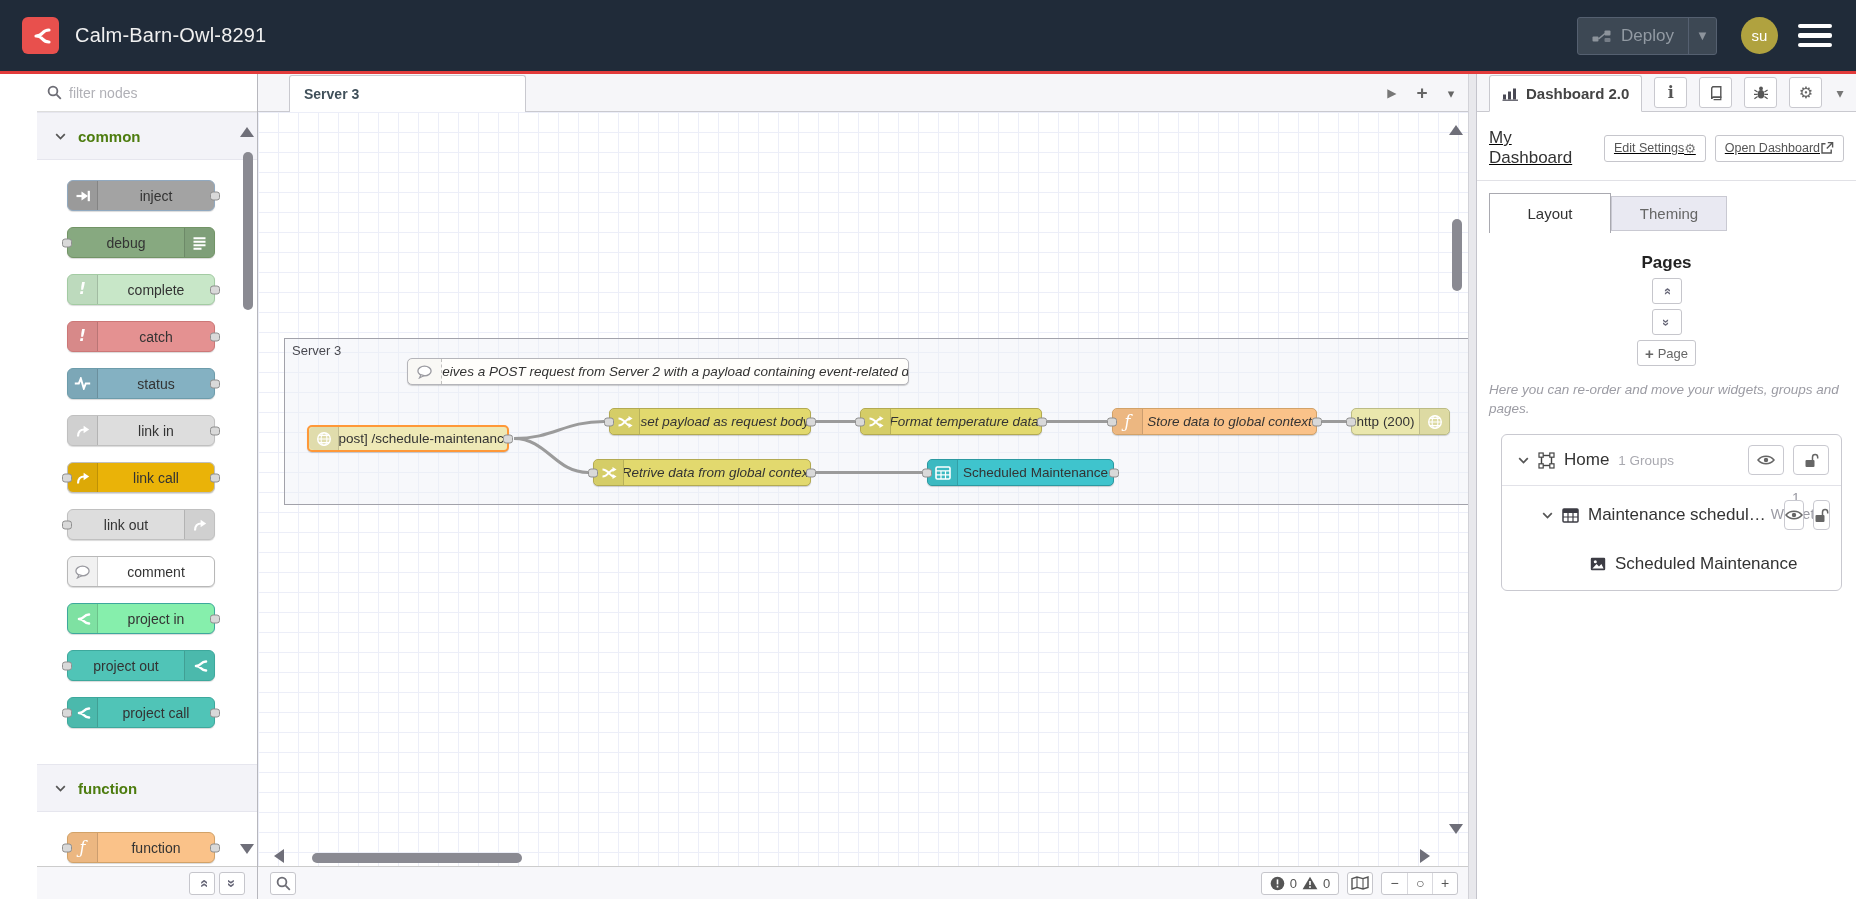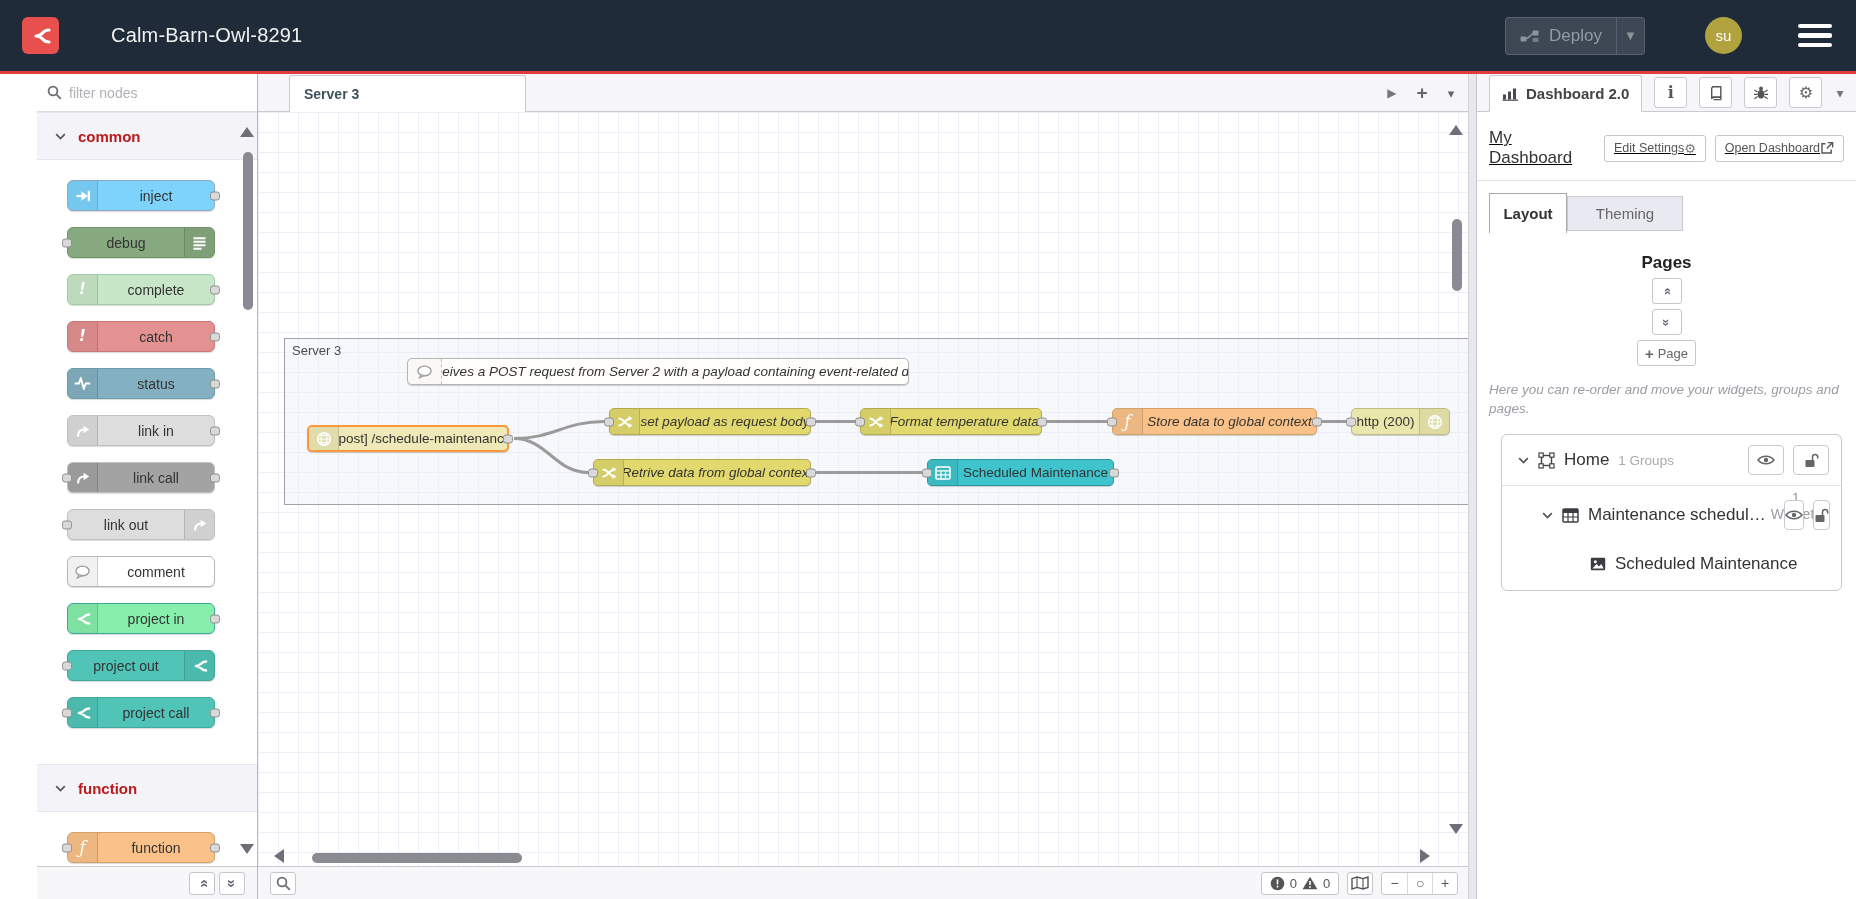--- a/index.html
+++ b/index.html
@@ -1,19 +1,19 @@
 <!DOCTYPE html>
 <html style="--header_bg: #202b39; --logo_red: #e8504d; --red_line: #e23b3b; --avatar_bg: #b0a23f; --selected_border: #ff9838; --wire: #9b9b9b;"><head>
 <meta charset="utf-8">
 <style>
   * { margin:0; padding:0; box-sizing:border-box; }
   html,body { width:1856px; height:899px; overflow:hidden; font-family:"Liberation Sans", sans-serif; background:#fff; }
 
   
-  .header { height:71px; background:var(--header_bg); display:flex; align-items:center;gap:36px; }
+  .header { height:71px; background:var(--header_bg); display:flex; align-items:center; }
   .logo { width:37px; height:37px; border-radius:6px; background:var(--logo_red); margin-left:22px;
           display:flex; align-items:center; justify-content:center; }
   .app-title { color:#f0f0f0; font-size:20px; margin-left:16px; letter-spacing:.2px; }
   .hdr-spacer { flex:1; }
   .deploy-btn { height:38px; background:#3d4854; border:1px solid #556070; border-radius:3px;
                 display:flex; align-items:center; color:#929aa3; }
   .deploy-main { display:flex; align-items:center; gap:9px; padding:0 14px; font-size:17px; }
   .deploy-caret { border-left:1px solid #556070; width:28px; height:100%; display:flex; align-items:center; justify-content:center; color:#8d949c; font-size:13px; }
   .avatar { width:37px; height:37px; border-radius:50%; background:var(--avatar_bg); color:#fff;
             display:flex; align-items:center; justify-content:center; font-size:15px; margin:0 20px 0 24px; }
@@ -28,21 +28,21 @@
   .splitter { width:9px; background:#e8e8ec; border-left:1px solid #d2d2d8; border-right:1px solid #c4c4cc; }
   .sidebar { width:379px; display:flex; flex-direction:column; background:#fff; }
 
   
   .pal-filter { height:38px; border-bottom:1px solid #ddd; display:flex; align-items:center; padding:0 10px; gap:7px; }
   .pal-filter input { border:0; outline:none; font-size:14px; color:#555; flex:1; font-family:inherit; }
   .pal-filter input::placeholder { color:#b0b0b6; }
   .pal-scroll { position:relative; height:754px; overflow:hidden; }
   .pal-cat { height:48px; background:#f3f3f8; border-bottom:1px solid #e6e6ee; border-top:1px solid #e6e6ee;
              display:flex; align-items:center; gap:12px; padding-left:18px; }
-  .pal-cat .cat-label { font-weight:bold; font-size:15px; color:#b91c1c; }
+  .pal-cat .cat-label { font-weight:bold; font-size:15px; color:#4d7c0f; }
   .pal-items { padding:20px 0 0 30px; }
   .pal-node { position:relative; width:148px; height:31px; border:1px solid; border-radius:6px; margin-bottom:16px;
               display:flex; font-size:14px; color:#333; box-shadow:0 1px 1px rgba(0,0,0,.15); cursor:grab; }
   .pal-footer { height:33px; border-top:1px solid #ccc; background:#f7f7fa; display:flex; align-items:center; justify-content:flex-end; padding-right:12px; gap:4px; }
 
   
   .nicon { width:30px; position:relative; display:flex; align-items:center; justify-content:center; background:rgba(0,0,0,.055); }
   .nicon.il { border-right:1px solid rgba(0,0,0,.14); border-radius:5px 0 0 5px; }
   .nicon.ir { border-left:1px solid rgba(0,0,0,.14); border-radius:0 5px 5px 0; }
   .nicon.dashed { background:rgba(0,0,0,.025); border-right:1px dashed rgba(0,0,0,.22); width:34px; }
@@ -94,22 +94,22 @@
                    font-size:15px; font-weight:bold; color:#444; }
   .sb-mini { width:33px; height:31px; background:#fff; border:1px solid #c9c9cf; border-radius:3px; margin-left:12px;
              display:flex; align-items:center; justify-content:center; cursor:pointer; }
   .sb-caret { margin-left:14px; color:#777; font-size:14px; cursor:pointer; }
   .sb-row1 { display:flex; align-items:center; margin:16px 12px 12px 12px; gap:9px;text-decoration:underline; }
   .sb-dash-name { font-size:17px; color:#333; flex:1; }
   .sb-btn { height:27px; background:#fff; border:1px solid #c6c6cc; border-radius:3px; display:flex; align-items:center;
             gap:0; padding:0 9px; font-size:12.5px; color:#555; cursor:pointer; white-space:nowrap; }
   .sb-div { border-bottom:1px solid #e1e1e6; }
   .sb-tabs { display:flex; align-items:flex-start; margin:12px 0 0 12px; }
-  .lt-tab { width:78px; height:40px; background:#fff; border:1px solid #a9a9b0; border-bottom:none;
-            display:flex; align-items:center; justify-content:center; font-weight:bold; font-size:15px; color:#333; }
+  .lt-tab { width:122px; height:40px; background:#fff; border:1px solid #a9a9b0; border-bottom:none;
+            display:flex; align-items:center; justify-content:center; font-weight:normal; font-size:15px; color:#333; }
   .th-tab { width:116px; height:35px; margin-top:3px; background:#e9e9f2; border:1px solid #c9c9d2;
             display:flex; align-items:center; justify-content:center; font-size:15px; color:#666; cursor:pointer; }
   .pages-row { display:flex; align-items:center; margin:20px 12px 0 12px; gap:5px;flex-direction:column; }
   .pages-row h3 { font-size:17px; color:#222; flex:1; }
   .pg-btn { height:26px; min-width:30px; background:#fff; border:1px solid #c6c6cc; border-radius:3px;
             display:flex; align-items:center; justify-content:center; gap:4px; color:#666; font-size:13px; cursor:pointer; padding:0 7px; }
   .help-text { margin:14px 12px 0 12px; font-style:italic; color:#9c9ca4; font-size:13.5px; line-height:19px; max-width:352px; }
   .tree-card { margin:16px 14px 0 24px; border:1px solid #c9c9d0; border-radius:6px; background:#fff; }
   .tree-row { display:flex; align-items:center; gap:9px; padding:10px 12px; }
   .tree-row.home { border-bottom:1px solid #e2e2e8; padding-left:16px; }
@@ -188,21 +188,21 @@
       <div class="tri-down" style="position:absolute;right:3px;bottom:12px;"></div>
     <div class="pal-cat">
           <i class="ic">
             <svg width="11" height="7" viewBox="0 0 11 7">
               <path d="M1.2 1.2 L5.5 5.6 9.8 1.2" fill="none" stroke="#555" stroke-width="1.7"></path>
             </svg>
           </i>
           <span class="cat-label">common</span>
         </div>
         <div class="pal-items">
-          <div class="pal-node" style="background: #7dd3fc; border-color: rgb(145, 169, 192);">
+          <div class="pal-node" style="background: #a3a3a3; border-color: rgb(145, 169, 192);">
             <span class="nicon il">
               <i class="ic">
                 <svg width="16" height="16" viewBox="0 0 16 16">
                   <path d="M1.5 8 H8" stroke="#fff" stroke-width="2.2"></path>
                   <path d="M6.5 3.6 L13 8 6.5 12.4 Z" fill="#fff"></path>
                   <path d="M13.8 2.8 V13.2" stroke="#fff" stroke-width="2.2"></path>
                 </svg>
               </i>
             </span>
             <span class="nlabel">inject</span>
@@ -253,21 +253,21 @@
               <i class="ic">
                 <svg width="16" height="15" viewBox="0 0 16 15">
                   <path d="M3 13.5 C3 7.5 6.5 6.5 9.5 6.5" stroke="#fff" stroke-width="2.1" fill="none"></path>
                   <path d="M8.6 2.8 L14.2 6.5 8.6 10.2 Z" fill="#fff"></path>
                 </svg>
               </i>
             </span>
             <span class="nlabel">link in</span>
             <span class="port pout"></span>
           </div>
-          <div class="pal-node" style="background: #a3a3a3; border-color: rgb(192, 192, 192); justify-content: flex-end;">
+          <div class="pal-node" style="background: #eab308; border-color: rgb(192, 192, 192); justify-content: flex-end;">
             <span class="nicon il">
               <i class="ic">
                 <svg width="16" height="15" viewBox="0 0 16 15">
                   <path d="M3 13.5 C3 7.5 6.5 6.5 9.5 6.5" stroke="#fff" stroke-width="2.1" fill="none"></path>
                   <path d="M8.6 2.8 L14.2 6.5 8.6 10.2 Z" fill="#fff"></path>
                 </svg>
               </i>
             </span>
             <span class="nlabel">link call</span>
             <span class="port pin"></span>

